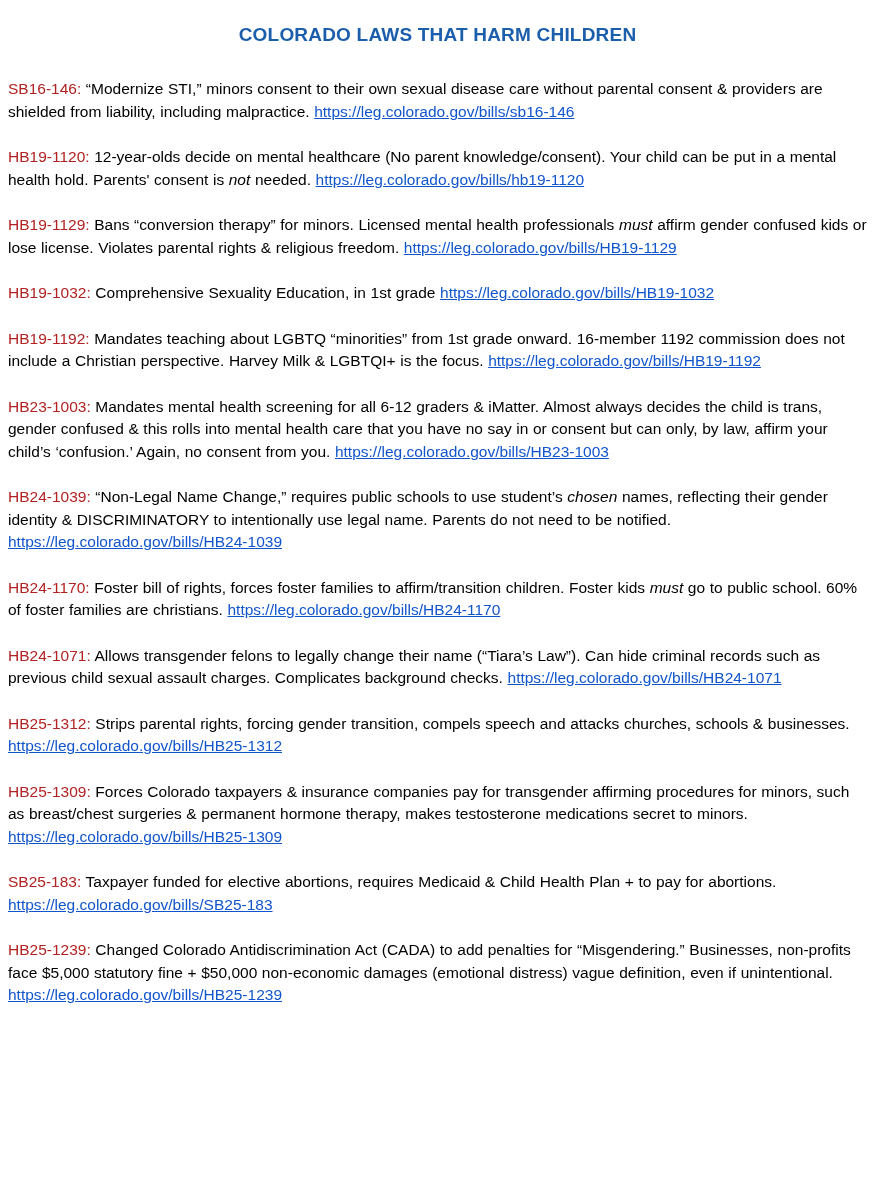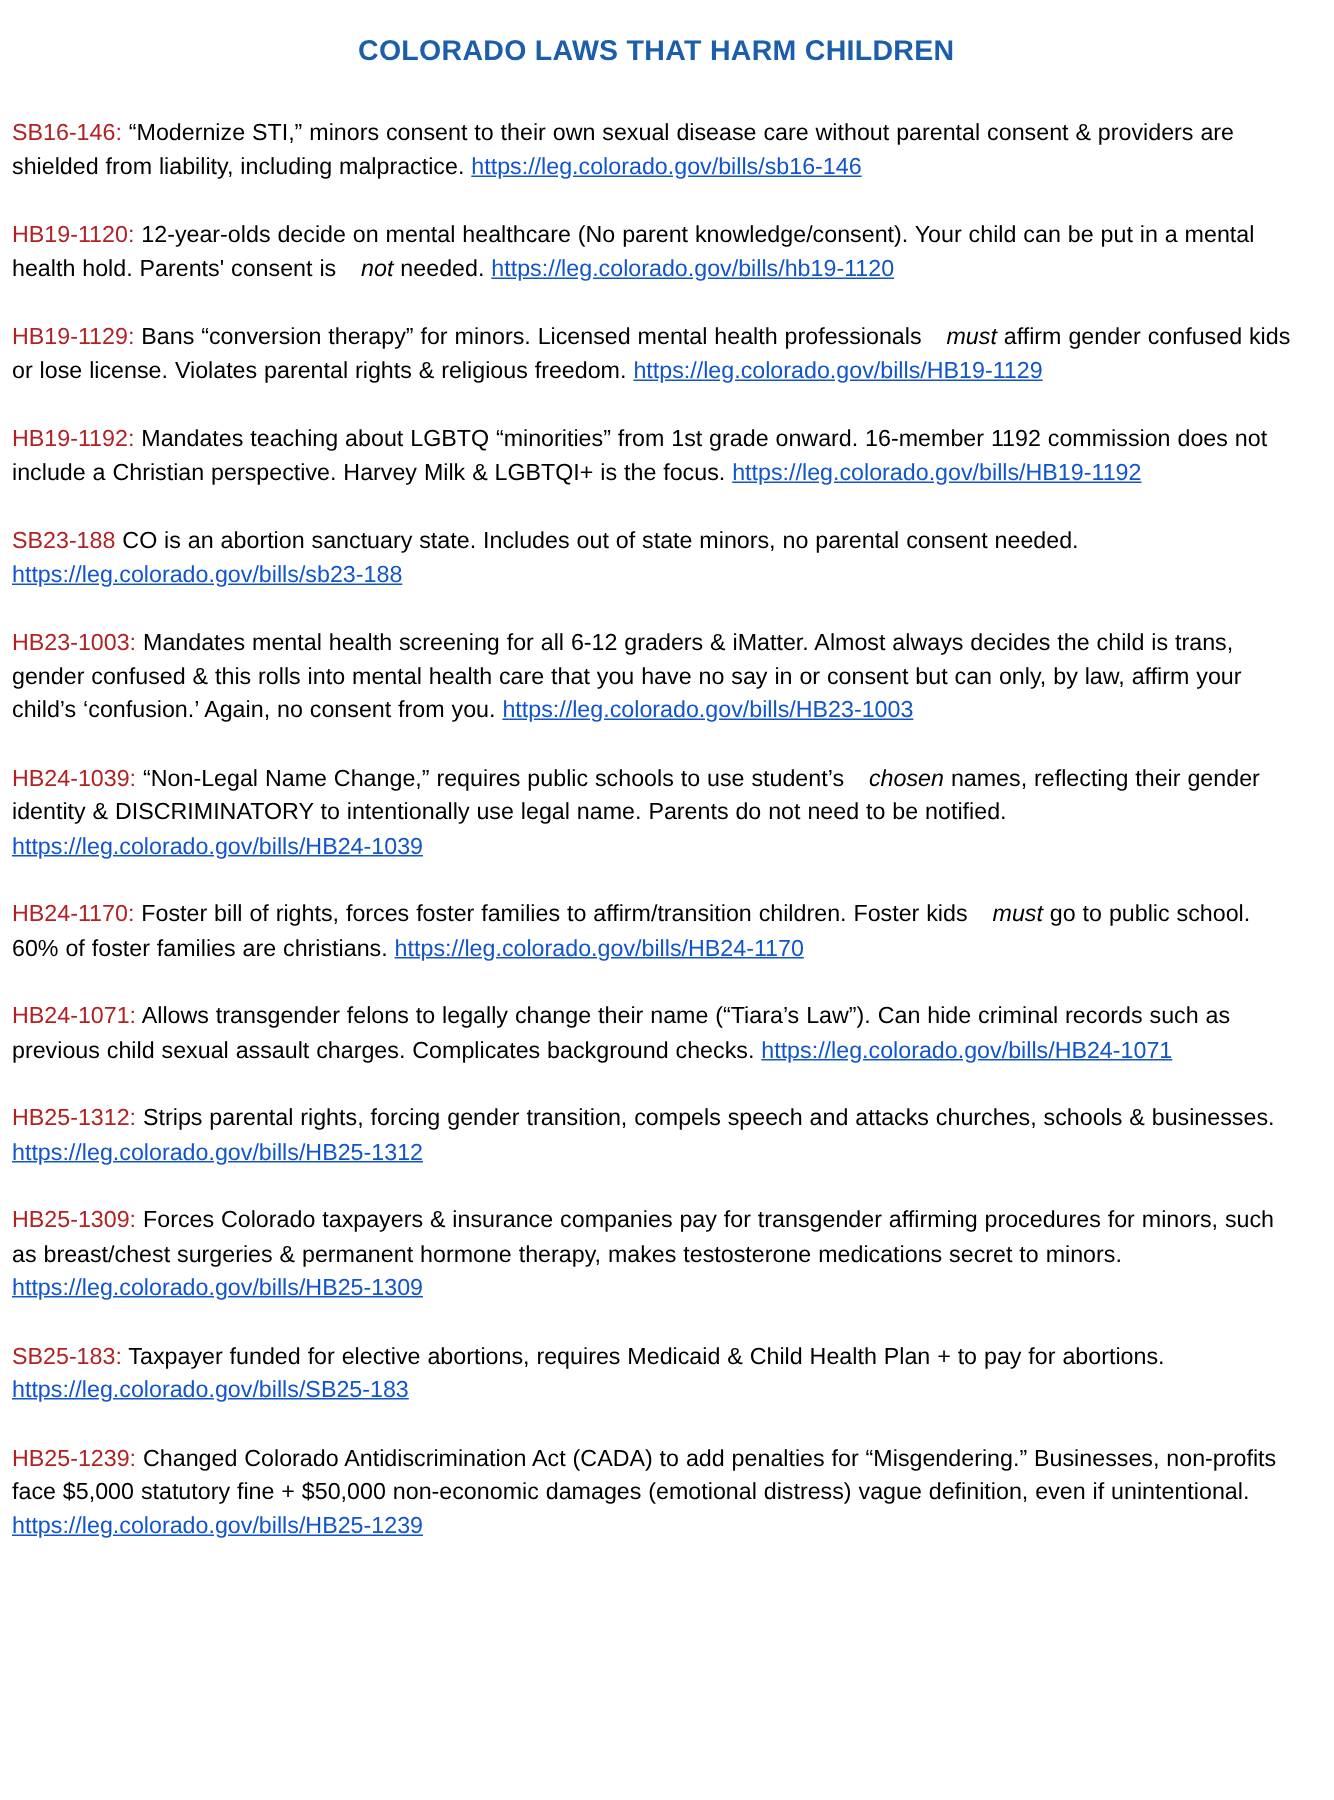--- a/index.html
+++ b/index.html
@@ -33,39 +33,39 @@
   p.law-item{
     font-size:15.5px;
     line-height:22.5px;
     margin:0 0 23px 0;
     word-spacing:0.3px;
   }
   .bill{
     font-weight:normal;
     color:var(--bill-color);
   }
-  .it{ font-style:italic;margin-left:12px; }
+  .it{ font-style:italic; }
   .txt{ font-style:normal;margin-top:24px; }
   a.bill-link{
     color:var(--link-color);
     text-decoration:underline;
     cursor:pointer;
   }
 </style>
 </head>
 <body>
 
 <div class="page">
   <h1 class="doc-title">COLORADO LAWS THAT HARM CHILDREN</h1>
   <div>
       <p class="law-item"><span class="bill">SB16-146:</span><span class="txt"> “Modernize STI,” minors consent to their own sexual disease care without parental consent &amp; providers are shielded from liability, including malpractice. </span><a class="bill-link" href="#">https://leg.colorado.gov/bills/sb16-146</a></p>
       <p class="law-item"><span class="bill">HB19-1120:</span><span class="txt"> 12-year-olds decide on mental healthcare (No parent knowledge/consent). Your child can be put in a mental health hold. Parents' consent is </span><span class="it">not</span><span class="txt"> needed. </span><a class="bill-link" href="#">https://leg.colorado.gov/bills/hb19-1120</a></p>
       <p class="law-item"><span class="bill">HB19-1129:</span><span class="txt"> Bans “conversion therapy” for minors. Licensed mental health professionals </span><span class="it">must</span><span class="txt"> affirm gender confused kids or lose license. Violates parental rights &amp; religious freedom. </span><a class="bill-link" href="#">https://leg.colorado.gov/bills/HB19-1129</a></p>
+      <p class="law-item"><span class="bill">HB19-1032:</span><span class="txt"> Comprehensive Sexuality Education, in 1st grade </span><a class="bill-link" href="#">https://leg.colorado.gov/bills/HB19-1032</a></p>
       <p class="law-item"><span class="bill">HB19-1192:</span><span class="txt"> Mandates teaching about LGBTQ “minorities” from 1st grade onward. 16-member 1192 commission does not include a Christian perspective. Harvey Milk &amp; LGBTQI+ is the focus. </span><a class="bill-link" href="#">https://leg.colorado.gov/bills/HB19-1192</a></p>
-      <p class="law-item"><span class="bill">SB23-188</span><span class="txt"> CO is an abortion sanctuary state. Includes out of state minors, no parental consent needed. </span><a class="bill-link" href="#">https://leg.colorado.gov/bills/sb23-188</a></p>
       <p class="law-item"><span class="bill">HB23-1003:</span><span class="txt"> Mandates mental health screening for all 6-12 graders &amp; iMatter. Almost always decides the child is trans, gender confused &amp; this rolls into mental health care that you have no say in or consent but can only, by law, affirm your child’s ‘confusion.’ Again, no consent from you. </span><a class="bill-link" href="#">https://leg.colorado.gov/bills/HB23-1003</a></p>
       <p class="law-item"><span class="bill">HB24-1039:</span><span class="txt"> “Non-Legal Name Change,” requires public schools to use student’s </span><span class="it">chosen</span><span class="txt"> names, reflecting their gender identity &amp; DISCRIMINATORY to intentionally use legal name. Parents do not need to be notified. </span><a class="bill-link" href="#">https://leg.colorado.gov/bills/HB24-1039</a></p>
       <p class="law-item"><span class="bill">HB24-1170:</span><span class="txt"> Foster bill of rights, forces foster families to affirm/transition children. Foster kids </span><span class="it">must</span><span class="txt"> go to public school. 60% of foster families are christians. </span><a class="bill-link" href="#">https://leg.colorado.gov/bills/HB24-1170</a></p>
       <p class="law-item"><span class="bill">HB24-1071:</span><span class="txt"> Allows transgender felons to legally change their name (“Tiara’s Law”). Can hide criminal records such as previous child sexual assault charges. Complicates background checks. </span><a class="bill-link" href="#">https://leg.colorado.gov/bills/HB24-1071</a></p>
       <p class="law-item"><span class="bill">HB25-1312:</span><span class="txt"> Strips parental rights, forcing gender transition, compels speech and attacks churches, schools &amp; businesses.  </span><a class="bill-link" href="#">https://leg.colorado.gov/bills/HB25-1312</a></p>
       <p class="law-item"><span class="bill">HB25-1309:</span><span class="txt"> Forces Colorado taxpayers &amp; insurance companies pay for transgender affirming procedures for minors, such as breast/chest surgeries &amp; permanent hormone therapy, makes testosterone medications secret to minors. </span><a class="bill-link" href="#">https://leg.colorado.gov/bills/HB25-1309</a></p>
       <p class="law-item"><span class="bill">SB25-183:</span><span class="txt"> Taxpayer funded for elective abortions, requires Medicaid &amp; Child Health Plan + to pay for abortions. </span><a class="bill-link" href="#">https://leg.colorado.gov/bills/SB25-183</a></p>
       <p class="law-item"><span class="bill">HB25-1239:</span><span class="txt"> Changed Colorado Antidiscrimination Act (CADA) to add penalties for “Misgendering.” Businesses, non-profits face $5,000 statutory fine + $50,000 non-economic damages (emotional distress) vague definition, even if unintentional. </span><a class="bill-link" href="#">https://leg.colorado.gov/bills/HB25-1239</a></p>
     </div>
 </div>

